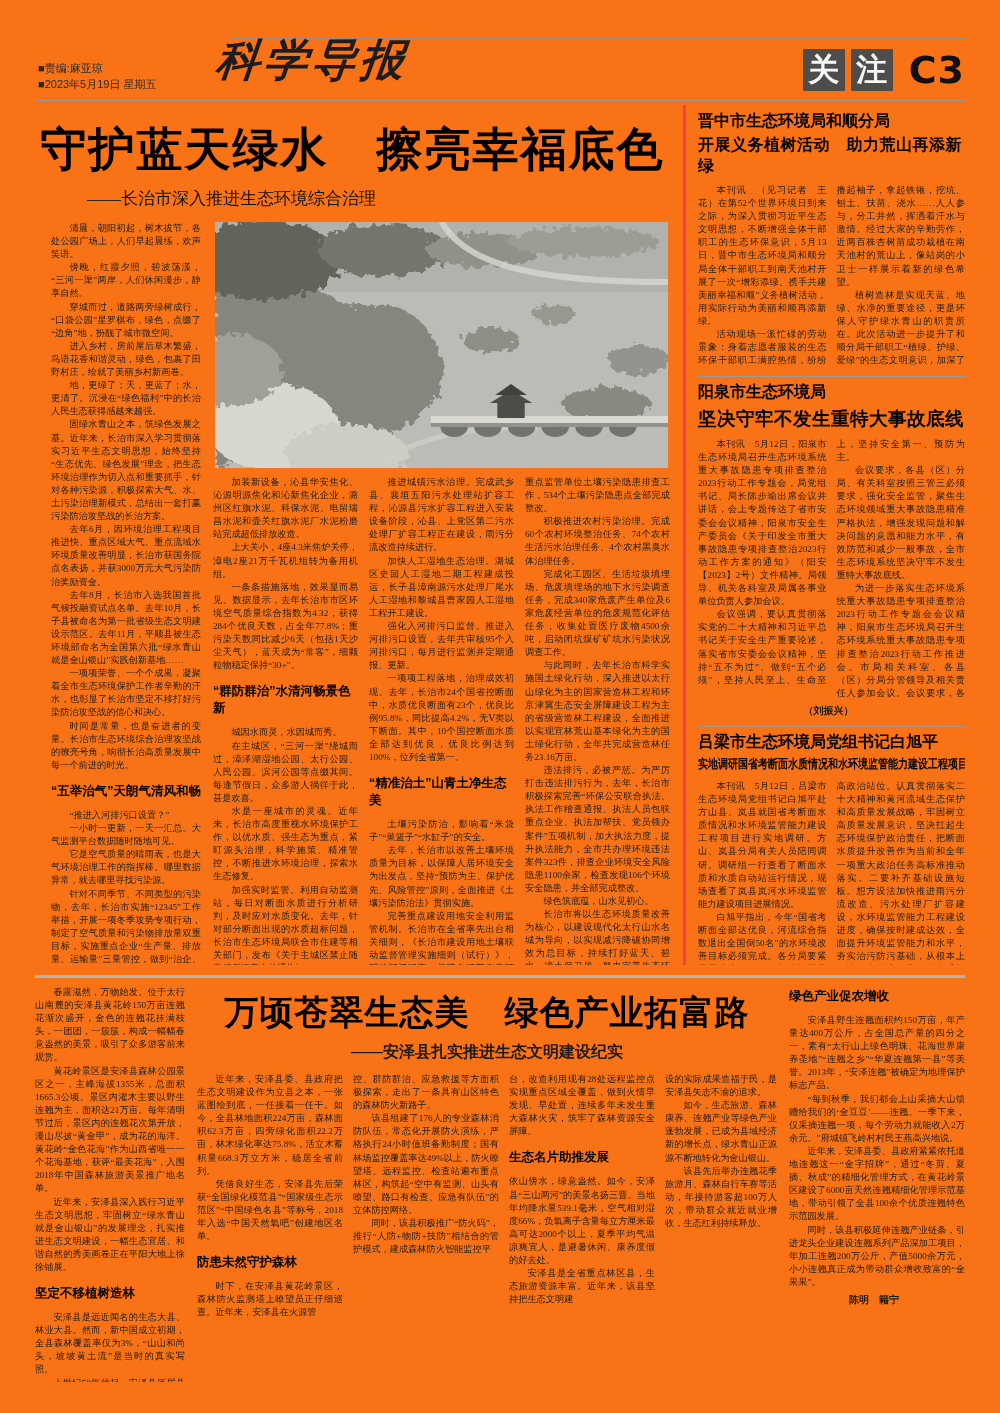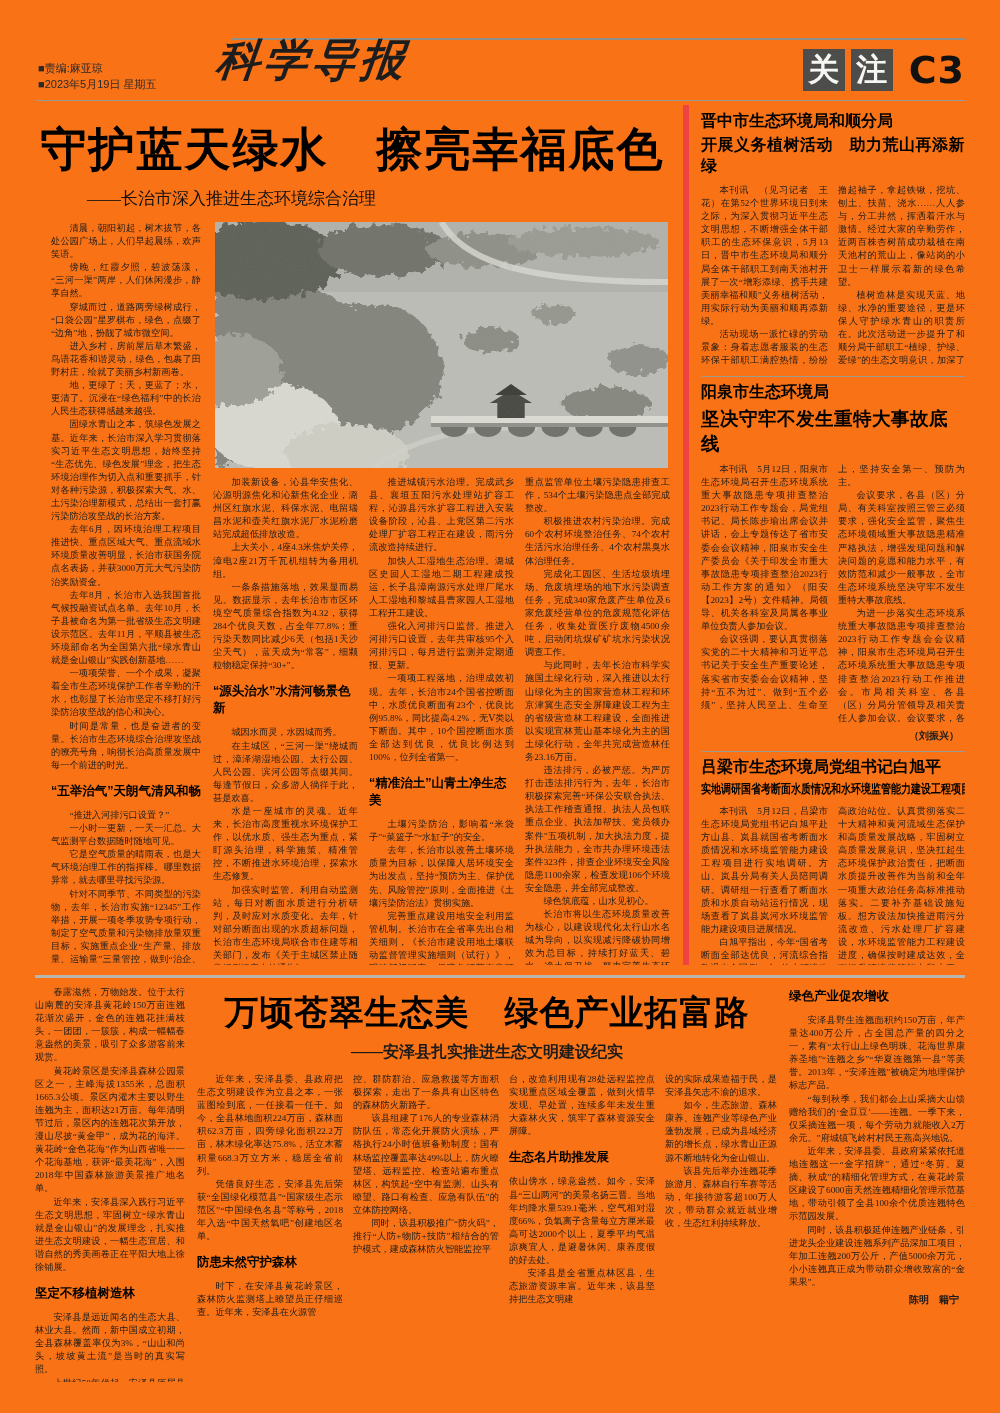--- a/index.html
+++ b/index.html
@@ -19,24 +19,24 @@
            font-size:31px;line-height:42px;text-align:center;
            font-family:"Liberation Sans","DejaVu Sans",sans-serif;}
   .page-no{font-size:38px;font-weight:bold;font-family:"DejaVu Sans",sans-serif;
            letter-spacing:1px;margin-left:10px;color:#111;}
   .header-rule{margin:8px 35px 0;border-top:1.5px solid #9a9a93;}
   
   p{margin:0;font-size:9.2px;line-height:13.1px;text-align:justify;text-indent:2em;color:#1c1c1c;}
   .cont p:first-child{text-indent:0;}
   h3.subhead{font-size:12.5px;font-weight:bold;margin:11px 0 9px;color:#000;
              font-family:"Liberation Sans","DejaVu Sans",sans-serif;}
-  .byline{text-align:right;font-size:10px;font-weight:bold;padding:4px 6px 0 0;}
+  .byline{text-align:center;font-size:10px;font-weight:bold;padding:4px 6px 0 0;}
   
   .top-zone{display:flex;margin:4px 35px 0;height:860px;overflow:hidden;}
-  .main-art{width:635px;padding-right:13px;border-right:6px solid #ef4444;}
+  .main-art{width:635px;padding-right:13px;border-right:3px solid #ef4444;}
   .main-headline{font-size:46px;font-weight:900;letter-spacing:2px;text-align:center;
                  margin:14px 0 6px;font-family:"Liberation Sans","DejaVu Sans",sans-serif;color:#000;}
   .main-subtitle{font-size:17px;margin:4px 0 12px 52px;color:#111;}
   .main-body{display:flex;gap:12px;height:758px;overflow:hidden;}
   .mcol1{width:150px;overflow:hidden;margin-left:16px;}
   .mright{flex:1;display:flex;flex-direction:column;overflow:hidden;}
   .photo{margin:0 2px 8px;height:246px;background:#b9bab4;}
   .photo svg{display:block;width:100%;height:100%;}
   .mright-cols{display:flex;gap:11px;flex:1;overflow:hidden;}
   .mright-cols>div{flex:1;overflow:hidden;}
@@ -170,21 +170,21 @@
             </svg>
           </figure>
 
           <div class="mright-cols">
             <div>
               <div>
                   <p>加装新设备，沁县华安焦化、沁源明源焦化和沁新焦化企业，潞州区红旗水泥、科保水泥、电留瑞昌水泥和壶关红旗水泥厂水泥粉磨站完成超低排放改造。</p>
                   <p>上大关小，4座4.3米焦炉关停，漳电2座21万千瓦机组转为备用机组。</p>
                   <p>一条条措施落地，效果显而易见。数据显示，去年长治市市区环境空气质量综合指数为4.32，获得284个优良天数，占全年77.8%；重污染天数同比减少6天（包括1天沙尘天气），蓝天成为“常客”，细颗粒物稳定保持“30+”。</p>
                 </div>
-              <h3 class="subhead">“源头治水”水清河畅景色新</h3>
+              <h3 class="subhead">“群防群治”水清河畅景色新</h3>
               <div>
                   <p>城因水而灵，水因城而秀。</p>
                   <p>在主城区，“三河一渠”绕城而过，漳泽湖湿地公园、太行公园、人民公园、滨河公园等点缀其间。每逢节假日，众多游人徜徉于此，甚是欢喜。</p>
                   <p>水是一座城市的灵魂。近年来，长治市高度重视水环境保护工作，以优水质、强生态为重点，紧盯源头治理，科学施策、精准管控，不断推进水环境治理，探索水生态修复。</p>
                   <p>加强实时监管。利用自动监测站，每日对断面水质进行分析研判，及时应对水质变化。去年，针对部分断面出现的水质超标问题，长治市生态环境局联合市住建等相关部门，发布《关于主城区禁止随意倾倒污废水的通告》。</p>
                   <p>加大处理力度。疫情防控期间，长治市生态环境局同市卫健委联合，对50家二级及以上医疗机构污水收集处理设施建设运行情况进行排查，督促各医疗机构完善设施、正常运行，确保医疗废水达标排放。</p>
                 </div>
             </div>
             <div>
               <div>

